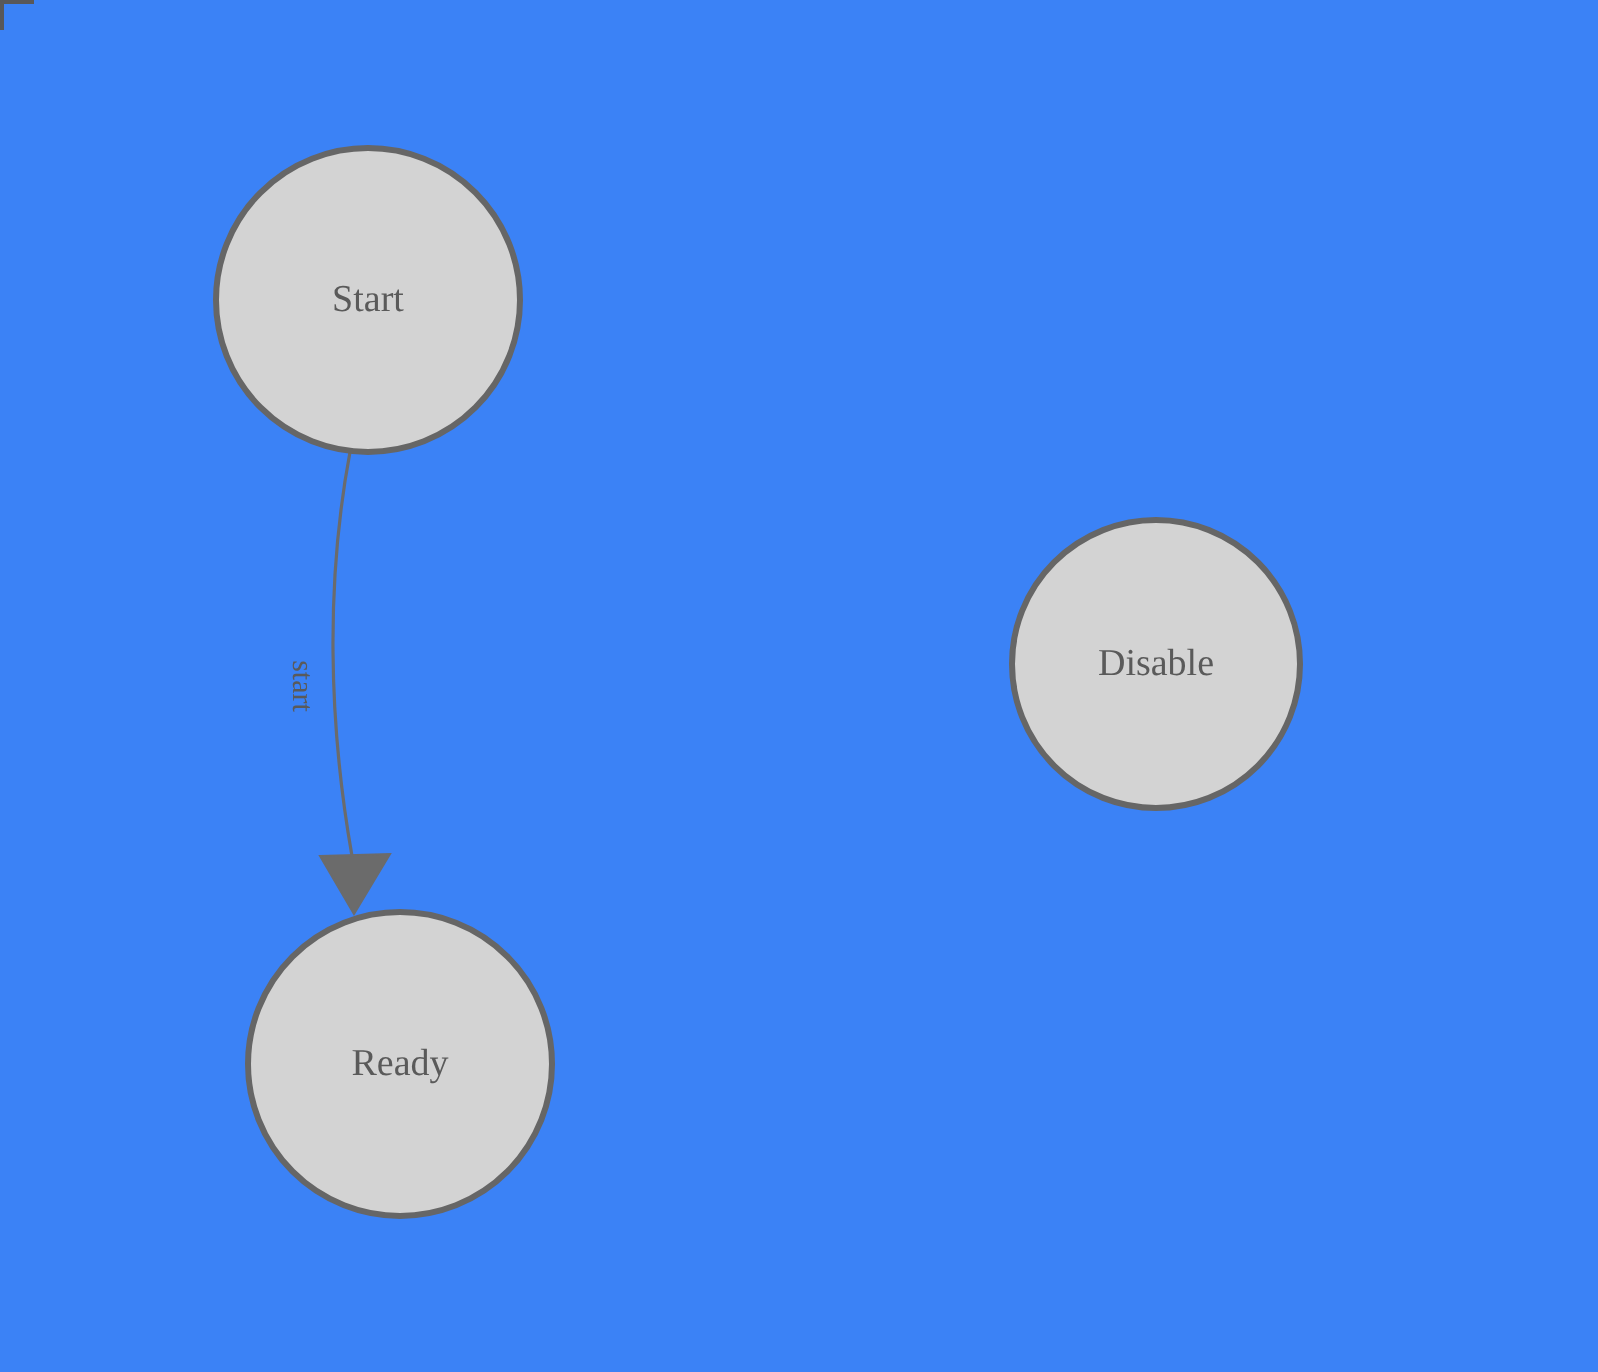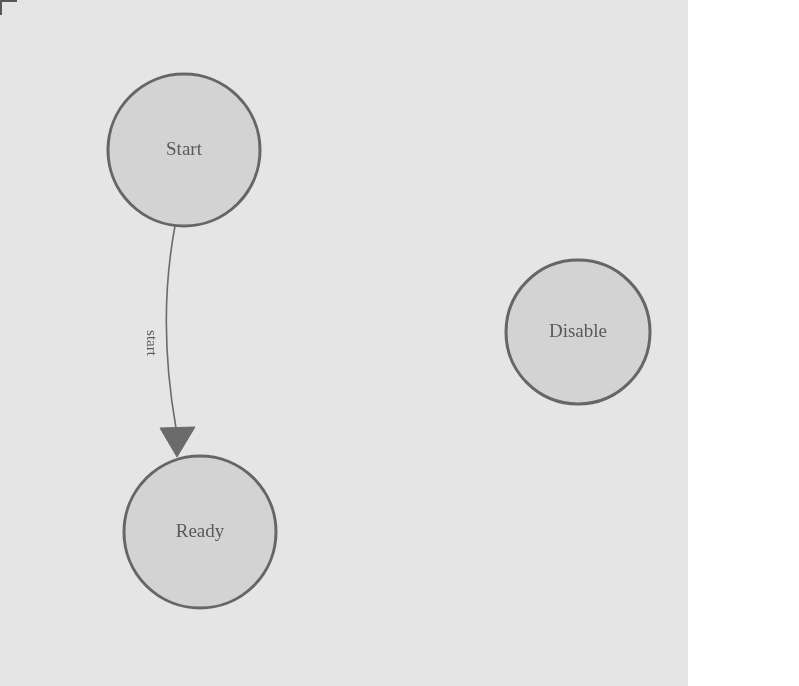--- a/index.html
+++ b/index.html
@@ -6,23 +6,23 @@
   html, body {
     margin: 0;
     padding: 0;
     background: #ffffff;
   }
   body {
     font-family: "Liberation Serif", "DejaVu Serif", serif;
   }
   #canvas {
     position: relative;
-    width: 688px;
+    width: 799px;
     height: 686px;
-    background: #e5e5e5;
+    background: #3b82f6;
     overflow: hidden;
   }
   #graph-svg {
     position: absolute;
     left: 0;
     top: 0;
     width: 799px;
     height: 686px;
   }
   .node-circle {

